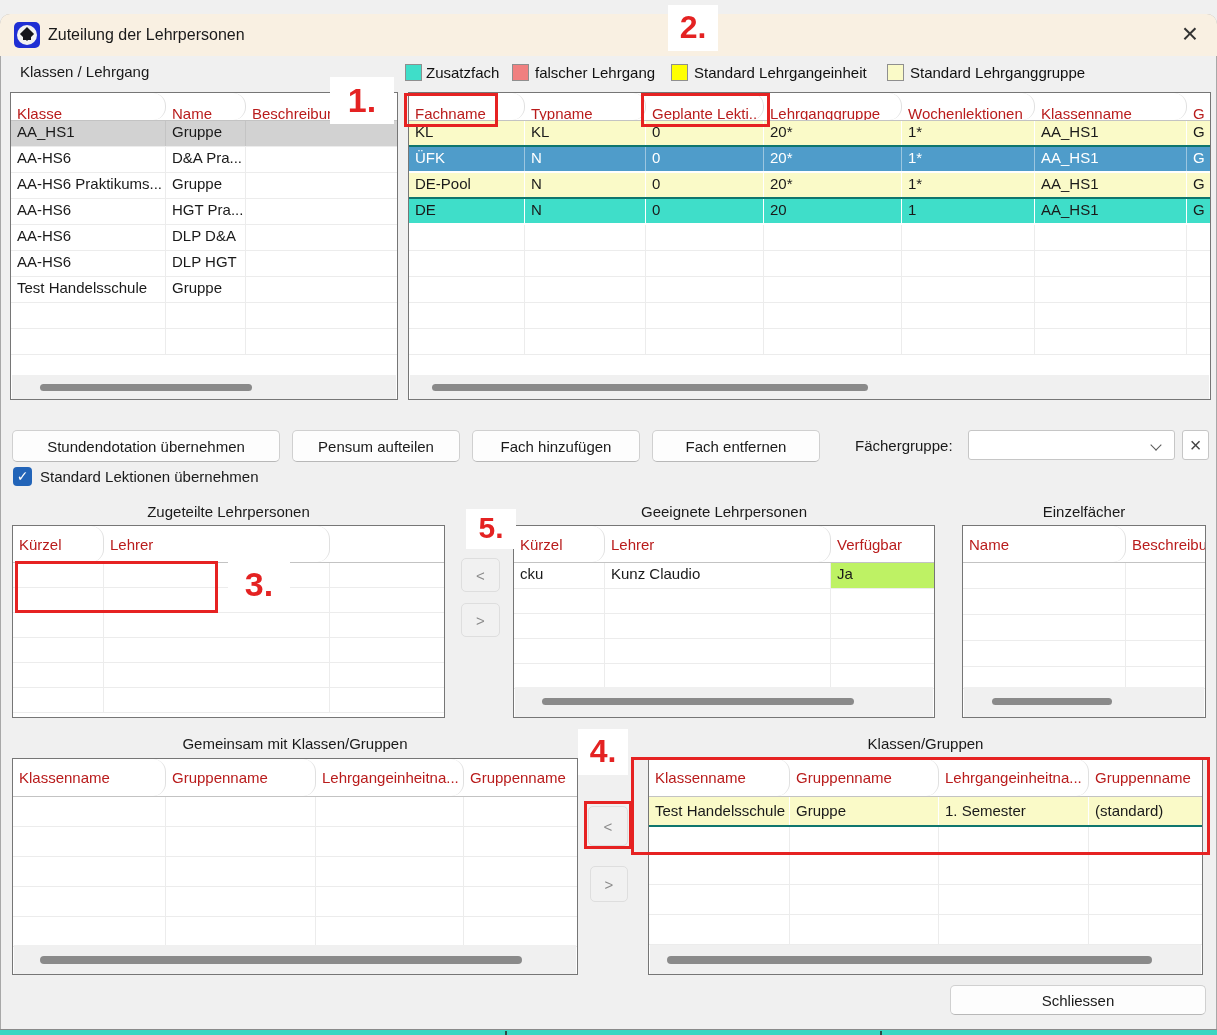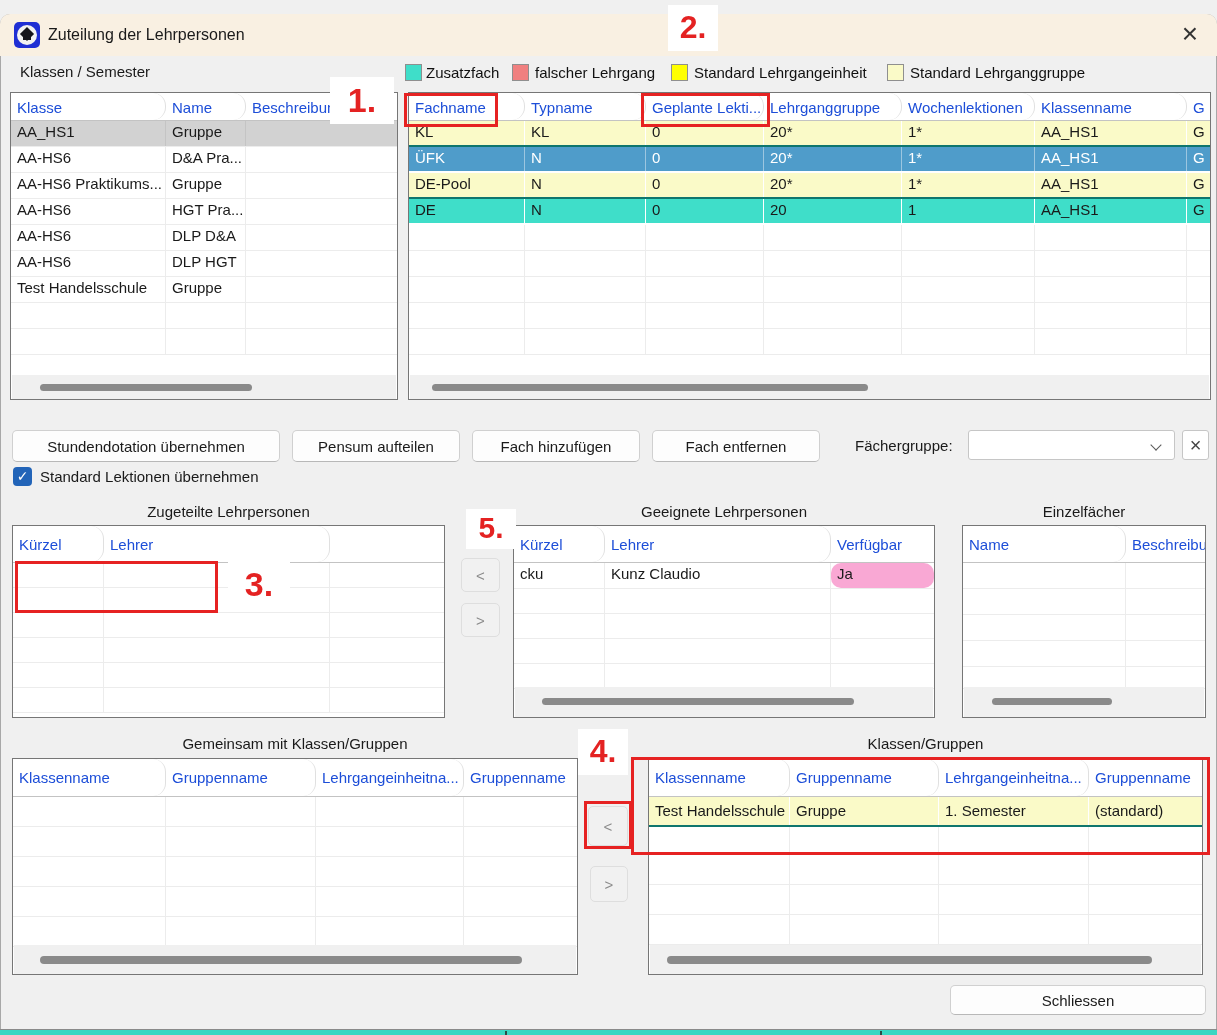--- a/index.html
+++ b/index.html
@@ -25,36 +25,36 @@
   #dlg-title { left:48px; top:26px; font-size:16px; color:#1a1a1a; }
   #dlg-close { left:1172px; top:17px; width:36px; height:36px; font-size:28px; color:#333; text-align:center; line-height:34px; cursor:default; }
 
   
   .lg-sq { width:17px; height:17px; border:1px solid #8f8f8f; }
   .lg-lbl { font-size:15px; color:#111; white-space:nowrap; }
 
   
   .tbl { background:#fff; border:1px solid #767676; }
   .thead { display:flex; background:#fff; border-bottom:1px solid #c3c3c3; }
-  .hc { font-size:15px; color:#1d4ed8; padding:6px 0 0 6px; border-right:1px solid #e0e0e0;
+  .hc { font-size:15px; color:#b91c1c; padding:12px 0 0 6px; border-right:1px solid #e0e0e0;
         white-space:nowrap; overflow:hidden;border-radius:13px; }
   .hc:last-child { border-right:none; }
   .trow { display:flex; border-bottom:1px solid #ececec; background:#fff; }
   .c { font-size:15px; padding:2px 0 0 6px; border-right:1px solid #ececec;
        white-space:nowrap; overflow:hidden; }
   .c:last-child { border-right:none; }
   .r-sel-gray { background:#d2d2d2; }
   .r-sel-gray .c { border-right-color:#c4c4c4; }
   .r-yellow { background:#fafac8; border-bottom:2px solid #0f766e; }
   .r-yellow .c { border-right-color:#fff; }
   .r-blue { background:#4f9cca; color:#fff; border-bottom:2px solid #fff; }
   .r-blue .c { border-right-color:#9cc6e0; }
   .r-teal { background:#3fdec9; border-bottom:2px solid #fff; }
   .r-teal .c { border-right-color:#fff; }
-  .cell-green { background:#f9a8d4;border-radius:10px; }
+  .cell-green { background:#bef264; }
   .sbar { position:absolute; left:1px; right:1px; bottom:0; background:#f0f0f0; z-index:2; }
   .thumb { position:absolute; height:7px; background:#8a8a8a; border-radius:4px; }
 
   
   .btn { background:#fdfdfd; border:1px solid #d0d0d0; border-bottom-color:#b8b8b8; border-radius:5px;
          font-size:15px; color:#1a1a1a; text-align:center; display:flex; align-items:center; justify-content:center; }
   .tbtn { background:#f1f1f1; border:1px solid #dedede; border-radius:5px; color:#8a8a8a;
           font-size:15px; display:flex; align-items:center; justify-content:center; }
 
   
@@ -83,21 +83,21 @@
   <div class="abs" id="dialog-bg"></div>
   <div class="abs" id="titlebar"></div>
   <div class="abs" id="app-icon">
     <div class="circ"></div>
     <div class="cap"></div>
     <div class="base"></div>
   </div>
   <div class="abs" id="dlg-title">Zuteilung der Lehrpersonen</div>
   <div class="abs" id="dlg-close">×</div>
 
-  <div class="abs" style="left:20px;top:63px;font-size:15px">Klassen / Semester</div>
+  <div class="abs" style="left:20px;top:63px;font-size:15px">Klassen / Lehrgang</div>
 
   <div class="abs lg-sq" style="left:405px;top:64px;background:#3fdec9"></div>
   <div class="abs lg-lbl" style="left:426px;top:64px">Zusatzfach</div>
   <div class="abs lg-sq" style="left:512px;top:64px;background:#f08080"></div>
   <div class="abs lg-lbl" style="left:535px;top:64px">falscher Lehrgang</div>
   <div class="abs lg-sq" style="left:671px;top:64px;background:#ffff00"></div>
   <div class="abs lg-lbl" style="left:694px;top:64px">Standard Lehrgangeinheit</div>
   <div class="abs lg-sq" style="left:887px;top:64px;background:#fafac8"></div>
   <div class="abs lg-lbl" style="left:910px;top:64px">Standard Lehrganggruppe</div>
 

